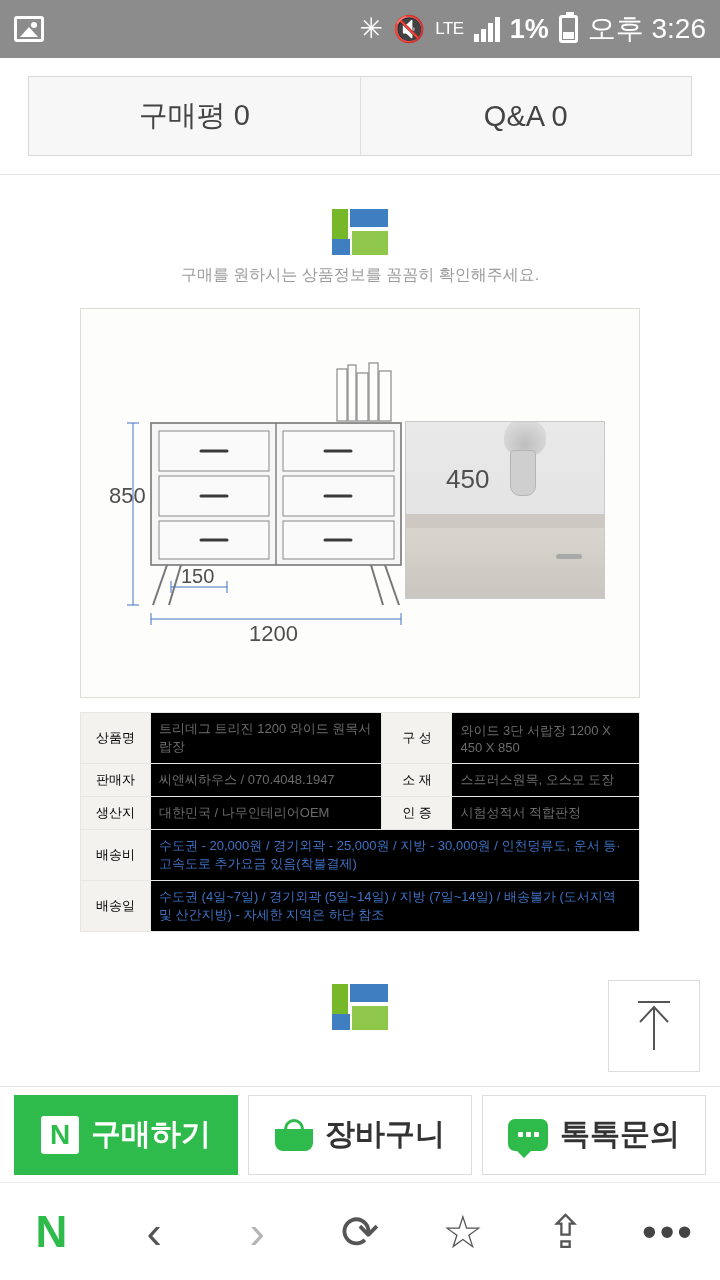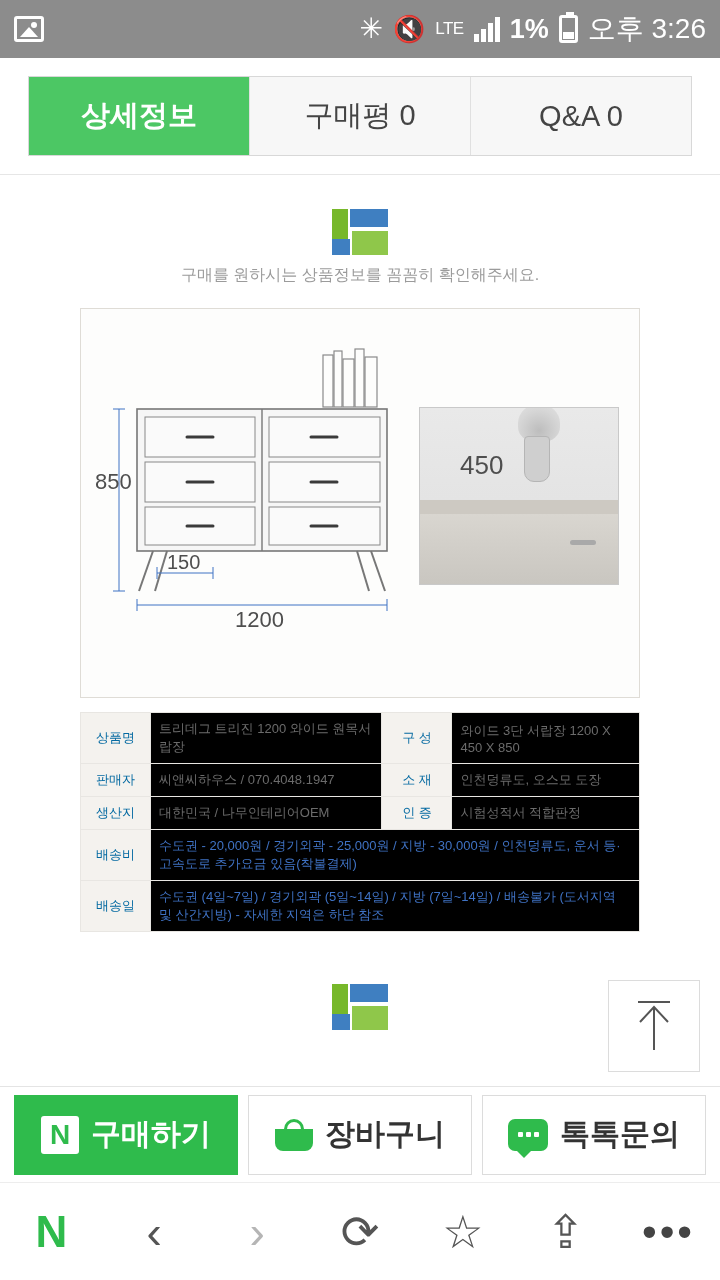--- a/index.html
+++ b/index.html
@@ -83,21 +83,21 @@
   .section-title {
     text-align: center; font-size: 36px; color: #6d6258; font-weight: bold;
     margin-top: 16px; letter-spacing: 0.5px;
   }
   .section-sub {
     text-align: center; font-size: 16px; color: #9b9b9b; margin-top: 10px;
   }
 
   .detail-box {
     margin: 22px 80px 0 80px; border: 1px solid #dfdcd6; background: #fdfdfc;
-    height: 390px; position: relative; padding: 14px;
+    height: 390px; position: relative; padding: 28px;
   }
   .detail-inner { width: 100%; height: 100%; position: relative; }
 
   
   .furn-svg { position: absolute; left: 0; top: 0; }
   .photo-block {
     position: absolute; right: 6px; top: 84px; width: 200px; height: 178px;
     border: 1px solid #c9c9c9;
     background:
       linear-gradient(to bottom, #e9e9e9 0%, #e4e4e4 52%, #dcdcdc 52%, #d3d3d3 100%);
@@ -131,21 +131,21 @@
     position: absolute; left: 0; right: 0; bottom: 4px; text-align: center;
     font-size: 14px; color: #8d8d8d;
   }
 
   
   .spec-table {
     margin: 14px 80px 0 80px; border: 1px solid #e2e0dc; border-collapse: collapse;
     width: calc(100% - 160px); font-size: 13px; color: #6b6b6b; background: #fbfaf8;
   }
   .spec-table td { border: 1px solid #e8e6e2; padding: 7px 8px; height: 30px; }
-  .spec-table td.k { background: #f4f2ee; width: 70px; text-align: center; color: #0369a1; }
+  .spec-table td.k { background: #f4f2ee; width: 70px; text-align: center; color: #000000; }
   .spec-table td.v { background: #000000; }
   .spec-table td.v.blue { color: #3f72c4; }
 
   .logo2 { margin-top: 52px; }
 
   
   .scrolltop {
     position: absolute; right: 20px; bottom: 14px; width: 92px; height: 92px;
     background: #ffffff; border: 1px solid #dcdcdc;
     display: flex; align-items: center; justify-content: center;
@@ -227,21 +227,20 @@
           <i></i>
           <i></i>
         </span>
       <span class="pct">1%</span>
       <span class="battery"></span>
       <span class="clock">오후 3:26</span>
     </div>
   </div>
 
   <div class="tabs">
-    <div class="tab active">상세정보</div>
     <div class="tab">구매평 0</div>
     <div class="tab">Q&amp;A 0</div>
   </div>
   <div class="tabs-underline"></div>
 
   <div class="content">
 
     <div class="logo">
       <span class="l1"></span>
         <span class="l2"></span>
@@ -324,21 +323,21 @@
         <tr>
           <td class="k">상품명</td>
           <td class="v">트리데그 트리진 1200 와이드 원목서랍장</td>
           <td class="k">구 성</td>
           <td class="v">와이드 3단 서랍장 1200 X 450 X 850</td>
         </tr>
         <tr>
           <td class="k">판매자</td>
           <td class="v">씨앤씨하우스 / 070.4048.1947</td>
           <td class="k">소 재</td>
-          <td class="v">인천덩류도, 오스모 도장</td>
+          <td class="v">스프러스원목, 오스모 도장</td>
         </tr>
         <tr>
           <td class="k">생산지</td>
           <td class="v">대한민국 / 나무인테리어OEM</td>
           <td class="k">인 증</td>
           <td class="v">시험성적서 적합판정</td>
         </tr>
         <tr>
           <td class="k">배송비</td>
           <td class="v blue" colspan="3">수도권 - 20,000원 / 경기외곽 - 25,000원 / 지방 - 30,000원 / 인천덩류도, 운서 등·고속도로 추가요금 있음(착불결제)</td>

